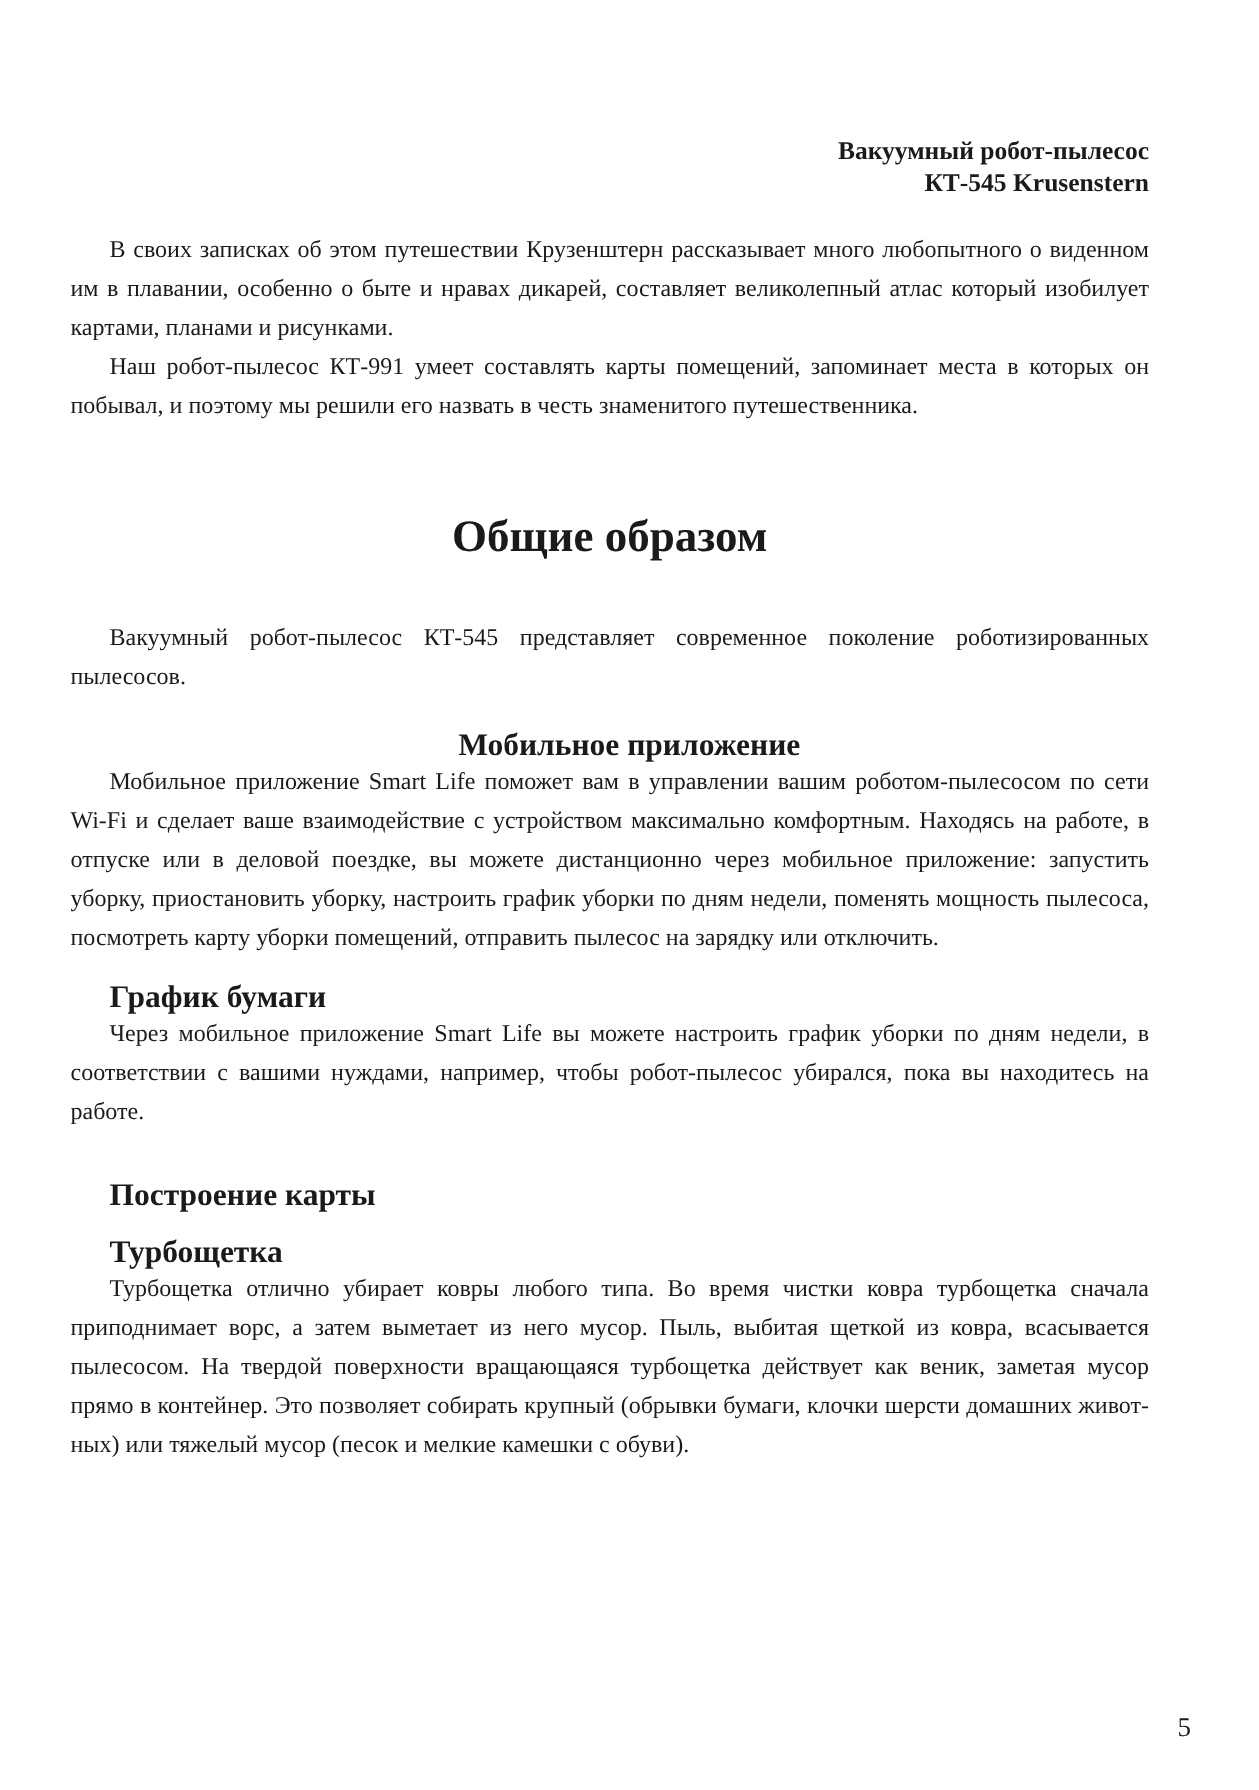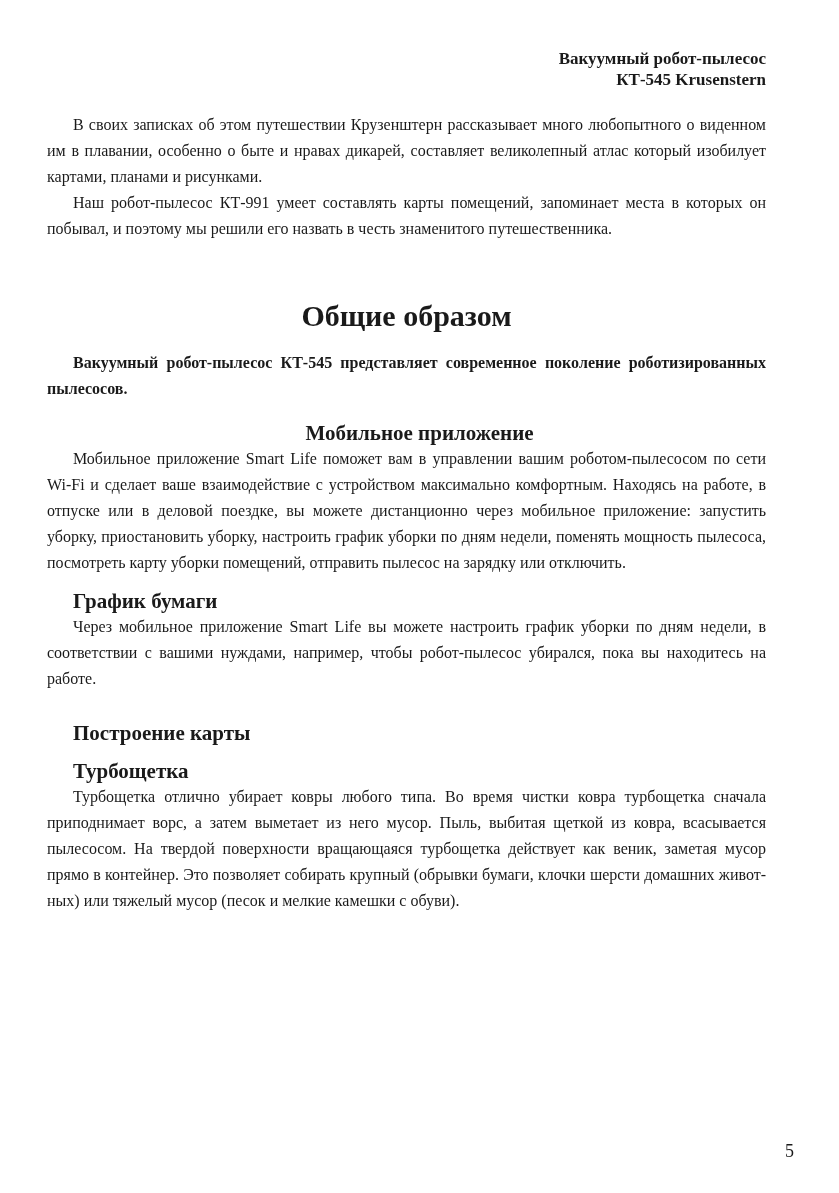--- a/index.html
+++ b/index.html
@@ -12,21 +12,21 @@
     width: 839px;
     height: 1193px;
     background: #ffffff;
     color: #1a1a1a;
     font-family: "Liberation Serif", "DejaVu Serif", serif;
     overflow: hidden;
   }
   .content {
     margin-left: 47px;
     width: 719px;
-    padding-top: 48px;
+    padding-top: 90px;
   }
   .doc-header {
     font-weight: bold;
     font-size: 17px;
     line-height: 21px;
     text-align: right;
   }
   .body-p {
     font-size: 16px;
     line-height: 26px;
@@ -45,21 +45,21 @@
   }
   .sub-heading {
     font-size: 21px;
     line-height: 26px;
     font-weight: bold;
     text-indent: 26px;
     margin: 0;
   }
   section { margin: 0; }
   .mt-p1     { margin-top: 22px; }
-  .mt-pintro { margin-top: 15px; font-weight: bold; }
+  .mt-pintro { margin-top: 36px; }
   .mt-s1     { margin-top: 18px; text-align: center; }
   .mt-s2     { margin-top: 12px; }
   .mt-s3     { margin-top: 28px; }
   .mt-s4     { margin-top: 12px; }
   .page-number {
     position: absolute;
     top: 1140px;
     right: 45px;
     font-size: 18px;
     line-height: 22px;

